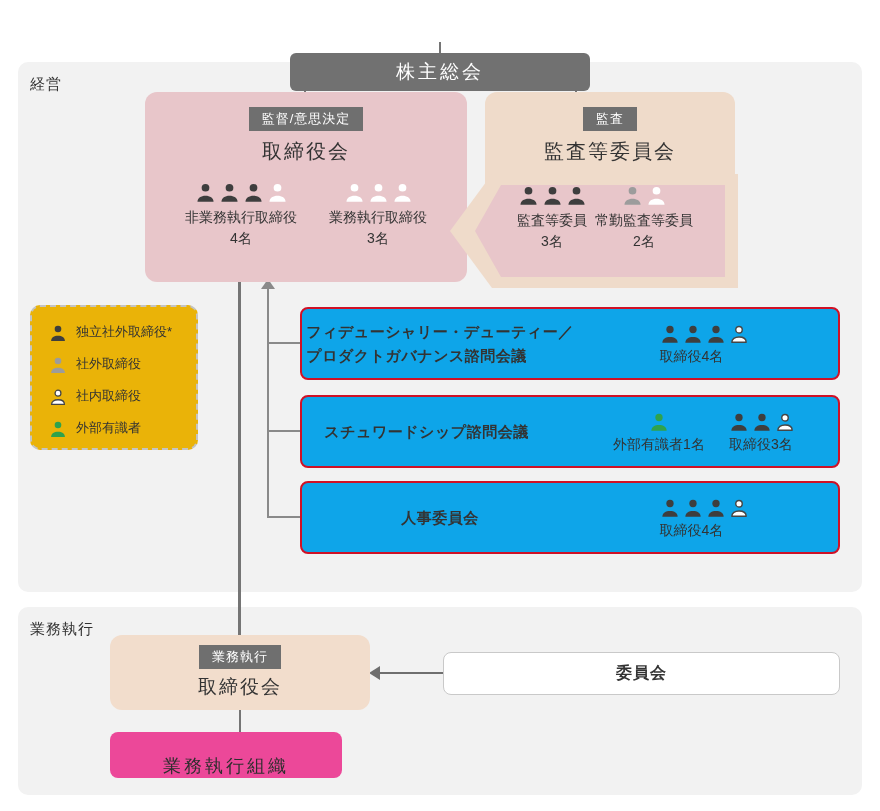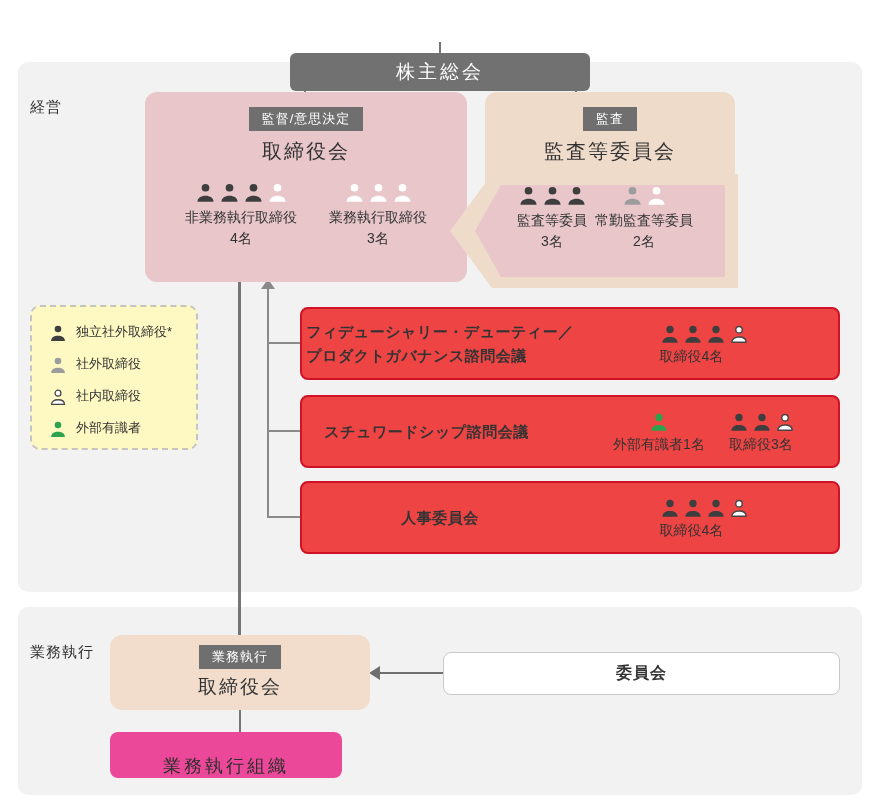--- a/index.html
+++ b/index.html
@@ -3,21 +3,21 @@
 <meta charset="utf-8">
 <style>
   html,body{margin:0;padding:0;background:#fff;}
   .canvas{position:relative;width:880px;height:811px;overflow:hidden;
           font-family:"Liberation Sans","DejaVu Sans",sans-serif;color:#333;background:#fff;}
 
   
   .section{position:absolute;background:#f2f2f2;border-radius:10px;z-index:0;}
   #sec-mgmt{left:18px;top:62px;width:844px;height:530px;}
   #sec-exec{left:18px;top:607px;width:844px;height:188px;}
-  .section-label{position:absolute;font-size:15px;color:#333;z-index:2;letter-spacing:1px;margin-top:23px;}
+  .section-label{position:absolute;font-size:15px;color:#333;z-index:2;letter-spacing:1px;}
   #lbl-mgmt{left:30px;top:75px;}
   #lbl-exec{left:30px;top:620px;}
 
   
   .shareholders{position:absolute;left:290px;top:5px;width:300px;height:38px;background:#717171;
       border-radius:6px;color:#fff;font-size:19px;letter-spacing:3px;
       display:flex;align-items:center;justify-content:center;z-index:2;margin-top:48px;}
 
   
   .org-box{position:absolute;text-align:center;}
@@ -32,29 +32,29 @@
   .icon-row svg{width:21px;height:22px;display:block;}
   .pgroup-label{font-size:14px;margin-top:5px;white-space:nowrap;}
   .pgroup-count{font-size:14px;margin-top:3px;}
 
   
   #pentagon{position:absolute;left:448px;top:172px;width:292px;height:118px;z-index:3;}
   #pentagon-content{position:absolute;left:478px;top:184px;width:254px;z-index:4;
       display:flex;justify-content:center;gap:8px;}
 
   
-  .legend{position:absolute;left:30px;top:305px;width:168px;height:145px;background:#fef9c3;
+  .legend{position:absolute;left:30px;top:305px;width:168px;height:145px;background:#eab308;
       border:2px dashed #c4c4c4;border-radius:10px;box-sizing:border-box;
       padding:13px 0 0 17px;z-index:2;text-align:right;}
   .legend-item{display:flex;align-items:center;gap:9px;margin-bottom:9px;}
   .legend-item svg{width:18px;height:19px;display:block;}
   .legend-label{font-size:13px;white-space:nowrap;}
 
   
-  .adv-box{position:absolute;left:300px;width:540px;height:73px;background:#ef4444;
+  .adv-box{position:absolute;left:300px;width:540px;height:73px;background:#0ea5e9;
       border:2px solid #d01126;border-radius:8px;box-sizing:border-box;display:flex;z-index:2;}
   #adv-0{top:307px;} #adv-1{top:395px;gap:27px;} #adv-2{top:481px;}
   .adv-title{flex:1;display:flex;align-items:center;justify-content:center;}
   .adv-title-inner{text-align:left;font-weight:bold;font-size:15px;line-height:1.55;letter-spacing:.5px;}
   .adv-members{width:252px;display:flex;align-items:center;justify-content:center;gap:24px;padding-right:8px;}
   .mgroup{text-align:left;}
   .mgroup .icon-row svg{width:20px;height:21px;}
   .mgroup-label{font-size:14px;margin-top:3px;white-space:nowrap;}
 
   

